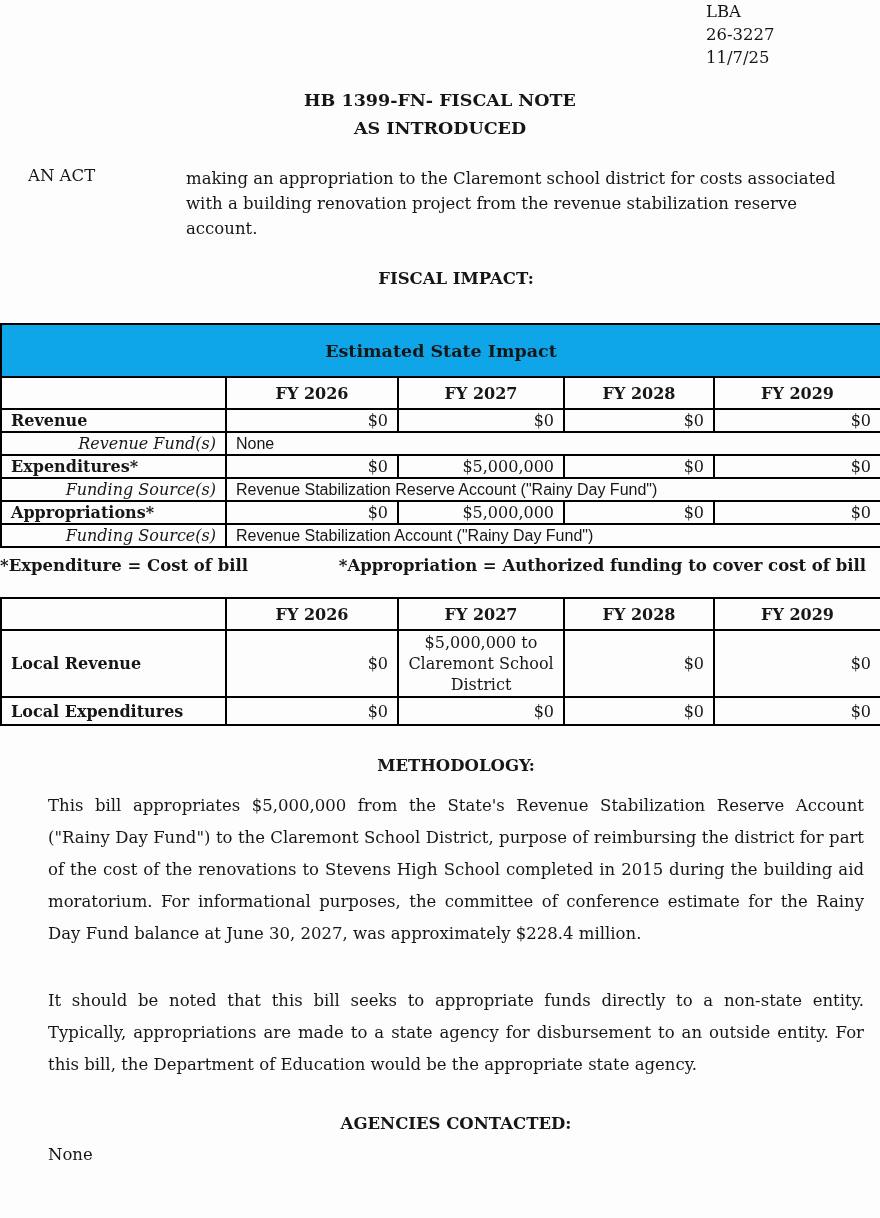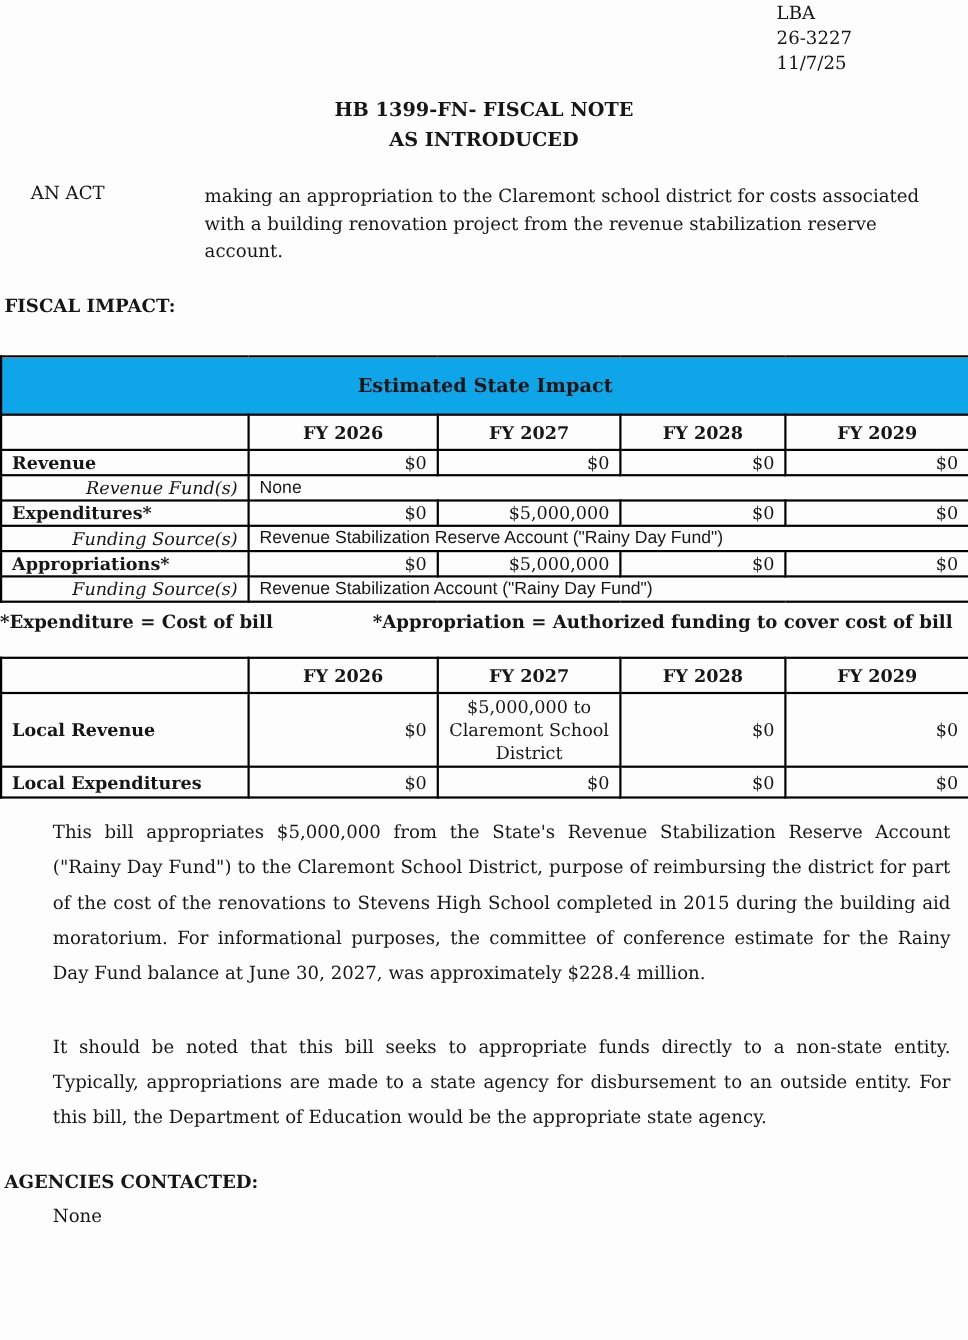--- a/index.html
+++ b/index.html
@@ -22,21 +22,22 @@
   }
   .an-act {
     display:flex; margin-top:24px; padding:0 28px;
     font-size:16.5px;
   }
   .an-act-label { width:158px; flex-shrink:0; }
   .an-act-text { flex:1; line-height:25px; }
 
   .section-heading {
     font-weight:bold; font-size:16.5px;
-    padding-left:4px;
+    padding-left:32px;
+    text-align:center;
   }
   .fiscal-heading { margin-top:28px; }
 
   table.impact {
     border-collapse:collapse; table-layout:fixed;
     width:880px; margin-top:35px;
   }
   table.impact td {
     border:2px solid #000;
     font-size:16px; padding:1px 9px;
@@ -184,20 +185,21 @@
       <tr>
         <td class="label-bold">Local Expenditures</td>
         <td class="money">$0</td>
         <td class="money">$0</td>
         <td class="money">$0</td>
         <td class="money">$0</td>
       </tr>
     </tbody>
   </table>
 
+  <div class="section-heading methodology-heading">METHODOLOGY:</div>
 
   <p class="body-para">This bill appropriates $5,000,000 from the State's Revenue Stabilization Reserve Account ("Rainy Day Fund") to the Claremont School District, purpose of reimbursing the district for part of the cost of the renovations to Stevens High School completed in 2015 during the building aid moratorium.  For informational purposes, the committee of conference estimate for the Rainy Day Fund balance at June 30, 2027, was approximately $228.4 million.</p>
   <p class="body-para">It should be noted that this bill seeks to appropriate funds directly to a non-state entity.  Typically, appropriations are made to a state agency for disbursement to an outside entity.  For this bill, the Department of Education would be the appropriate state agency.</p>
 
   <div class="section-heading agencies-heading">AGENCIES CONTACTED:</div>
   <div class="agencies-none">None</div>
 
 </div>
 
 </body></html>

